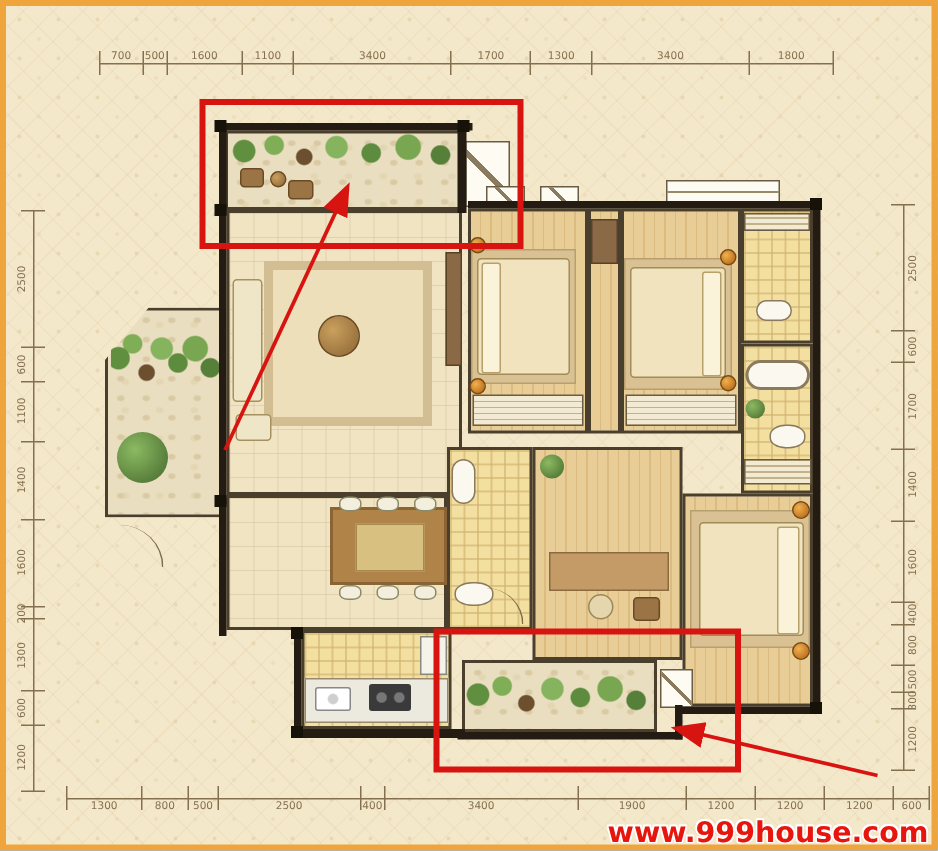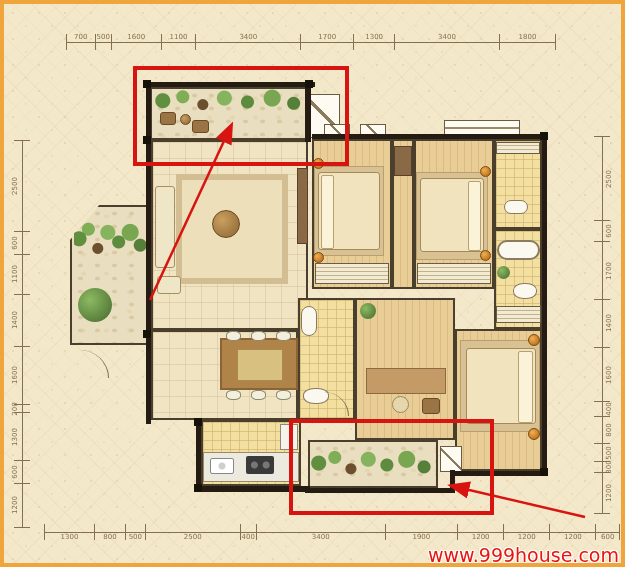--- a/index.html
+++ b/index.html
@@ -96,21 +96,21 @@
   .arc{position:absolute;z-index:2;width:28px;height:28px;border-right:1px solid #7a6a4e;border-radius:0 100% 0 0;}
 
   
   .hl-box{position:absolute;border:4px solid #d81410;z-index:35;background:transparent;}
   .arrows{position:absolute;left:0;top:0;z-index:40;pointer-events:none;}
   .slogan{position:absolute;left:33px;top:415px;z-index:30;font-size:19px;font-weight:bold;
     color:#4c473c;letter-spacing:1px;white-space:nowrap;text-shadow:0 1px 0 rgba(255,255,255,.4);}
   .watermark{position:absolute;right:6px;bottom:2px;z-index:45;text-align:center;}
   .wm-brand{font-size:52px;line-height:50px;font-weight:900;color:#e8150f;letter-spacing:2px;
     text-shadow:2px 2px 0 #fff,-2px -2px 0 #fff,2px -2px 0 #fff,-2px 2px 0 #fff,0 0 4px #fff;}
-  .wm-url{font-size:19px;line-height:19px;font-weight:normal;color:#e8150f;
+  .wm-url{font-size:19px;line-height:19px;font-weight:bold;color:#e8150f;
     text-shadow:1px 1px 0 #fff,-1px -1px 0 #fff,1px -1px 0 #fff,-1px 1px 0 #fff;}
 </style>
 </head>
 <body>
 
 <div class="stage">
 
   <div class="dim dim-h" style="left:66px;top:34px;width:490px;">
       <div class="dim-seg" style="flex-grow: 900;">
         <span class="dim-label">700</span>

